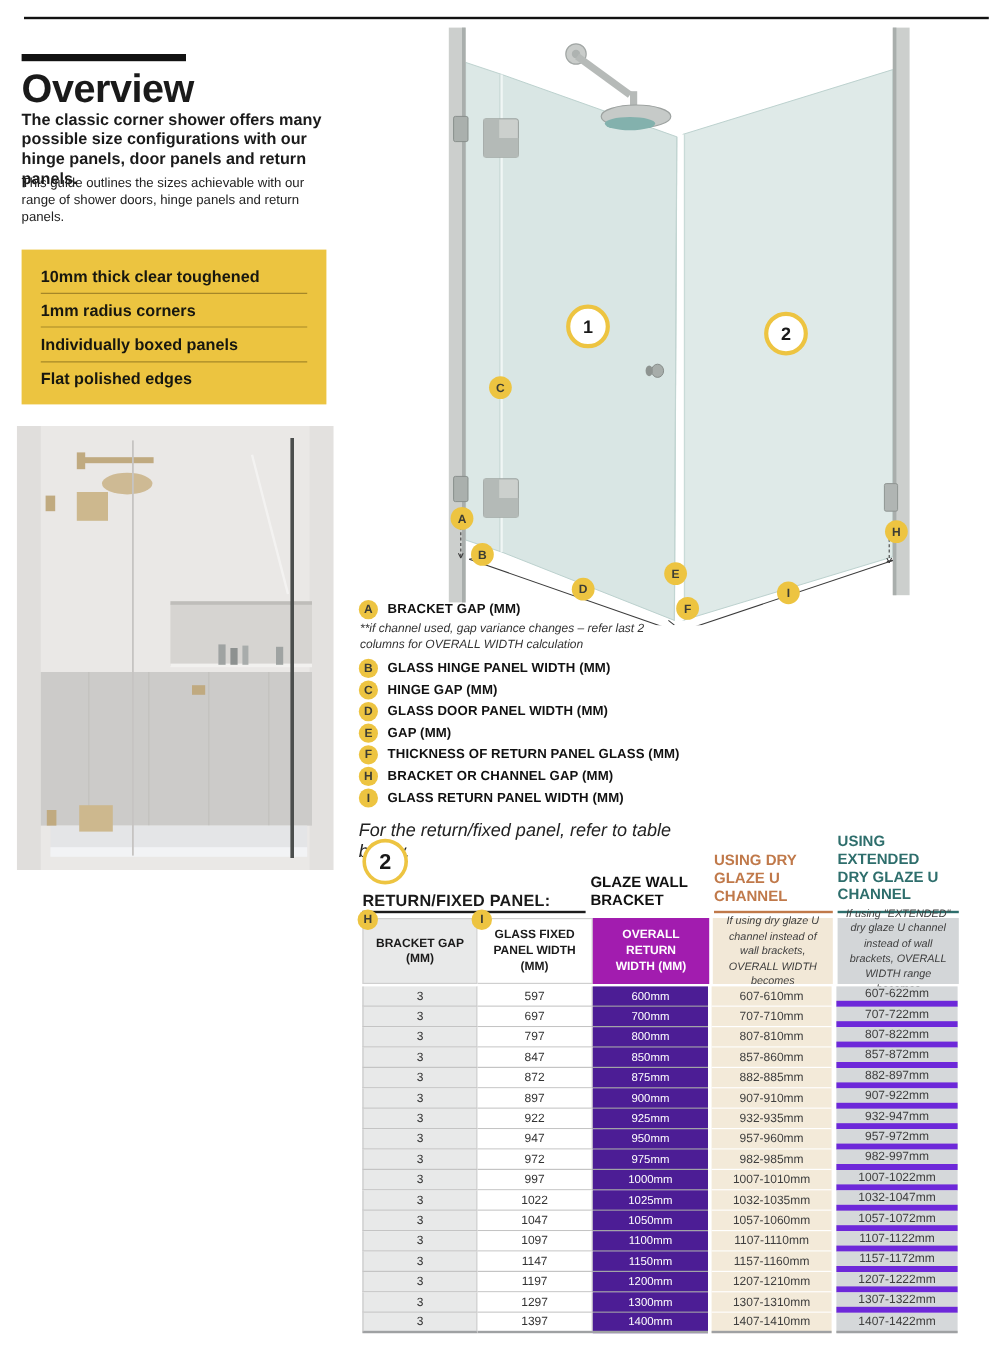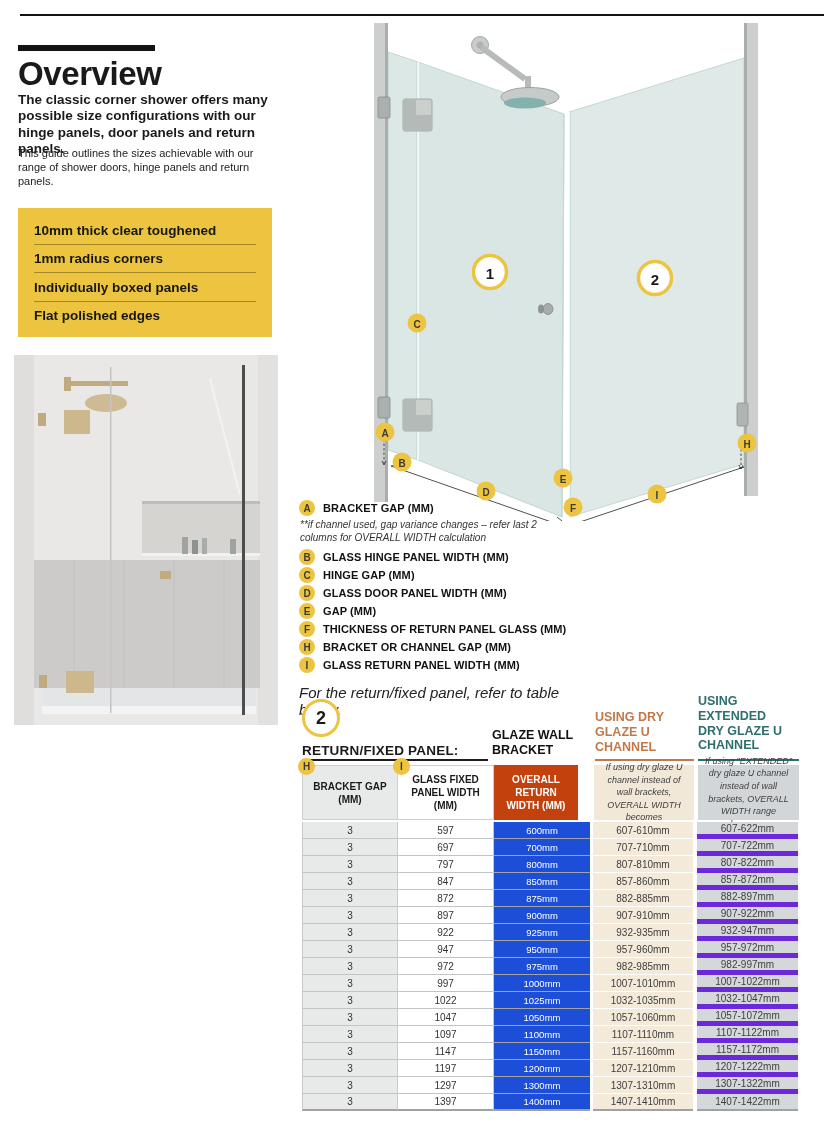--- a/index.html
+++ b/index.html
@@ -41,36 +41,36 @@
   .gh-ext  { left:396px; top:2px;  width:90px; color:#2e6e6c; }
   .ul { position:absolute; top:67px; height:2px; }
   .ul-black  { left:0;     width:186px; background:#1c1c1c; }
   .ul-orange { left:293px; width:99px;  background:#c0794a; }
   .ul-teal   { left:396px; width:101px; background:#2e6e6c; }
 
   .hc { position:absolute; top:73px; height:55px; box-sizing:border-box; display:flex;
         align-items:center; justify-content:center; text-align:center; }
   .hc1 { left:0;     width:96px;  background:#e8e9e9; border:1px solid #cfcfcf; }
   .hc2 { left:96px;  width:96px;  background:#ffffff; border:1px solid #cfcfcf; border-left:none; }
-  .hc3 { left:192px; width:84px;  background:#c2410c; color:#fff;text-align:center; }
+  .hc3 { left:192px; width:97px;  background:#a21caf; color:#fff;text-align:center; }
   .hc1, .hc2, .hc3 { font-size:10px; font-weight:700; line-height:1.3; padding:2px 10px; }
   .hc4 { left:292px; width:100px; background:#f2e8d7; }
   .hc5 { left:396px; width:101px; background:#d3d6d8; }
   .hc4, .hc5 { font-size:9px; font-style:italic; line-height:1.4; color:#3e3e3e; padding:2px 5px; }
   .hdr-badge { position:absolute; left:-5px; top:-8px; width:17px; height:17px; border-radius:50%;
                background:#edc441; color:#3c3c34; font-size:10px; font-weight:700; font-style:normal;
                display:flex; align-items:center; justify-content:center; }
 
   .tbody { position:absolute; left:0; top:130px; width:497px; }
   .trow  { display:flex; height:17px; }
   .tc    { box-sizing:border-box; display:flex; align-items:center; justify-content:center;
            font-size:10px; color:#333; }
   .tc0 { width:96px;  background:#e8e9e9; border-left:1px solid #c9c9c9; border-right:1px solid #c9c9c9; border-bottom:1px solid #c4c4c4; }
   .tc1 { width:96px;  background:#ffffff; border-right:1px solid #c9c9c9; border-bottom:1px solid #c4c4c4; }
-  .tc2 { width:96px;  background:#1d4ed8; color:#fff; border-bottom:1px solid #a2a4a6; margin-right:3px; font-size:9.5px; }
+  .tc2 { width:96px;  background:#4c1d95; color:#fff; border-bottom:1px solid #a2a4a6; margin-right:3px; font-size:9.5px; }
   .tc3 { width:100px; background:#f3ead9; border-bottom:1px solid #ffffff; margin-right:4px; color:#3e3e3e; }
   .tc4 { width:101px; background:#d5d8da; border-bottom:5px solid #6d28d9; color:#3e3e3e; }
   .trow:last-child .tc { border-bottom:2px solid #9fa1a3; }
 </style>
 </head>
 <body>
 
 <div class="page">
 
   <div class="rule-top"></div>

